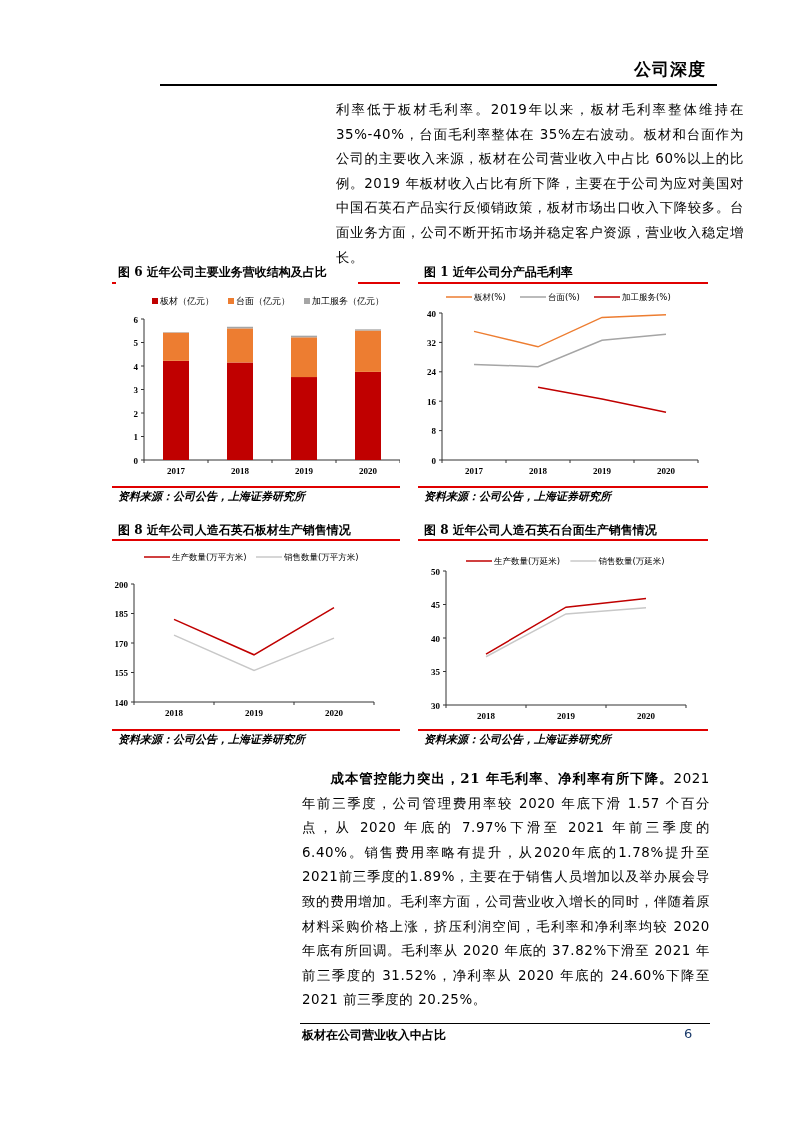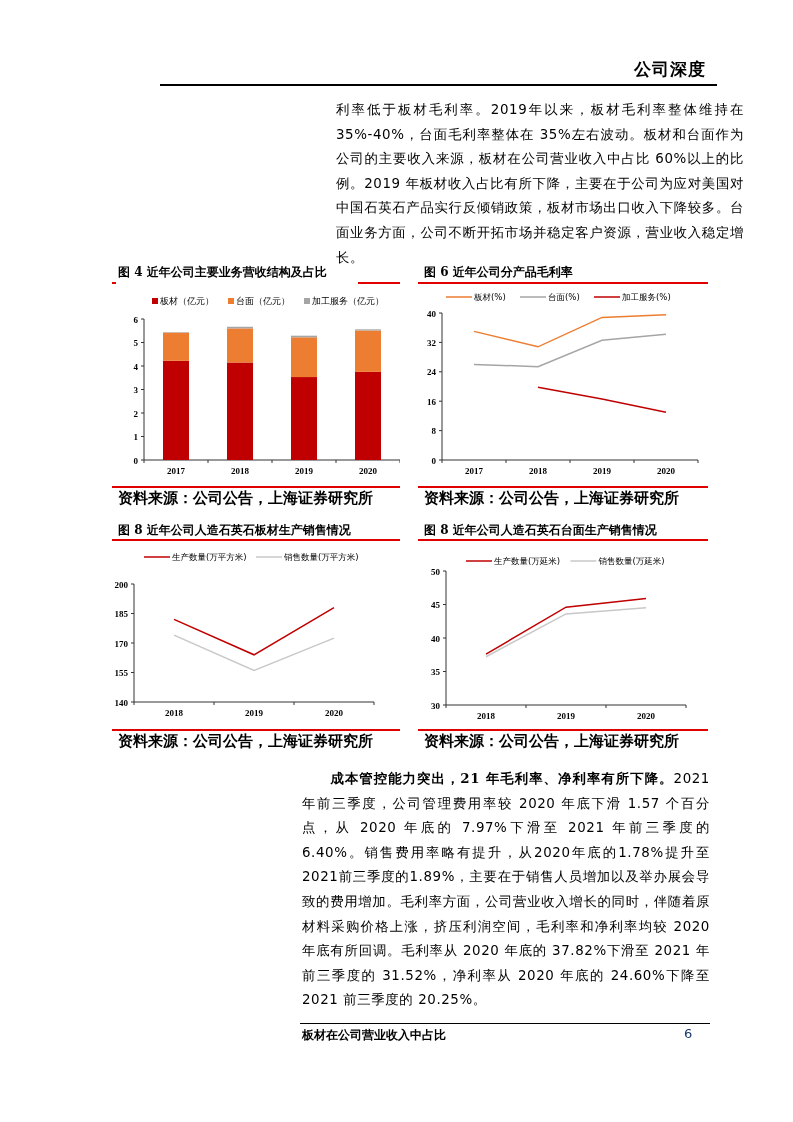--- a/index.html
+++ b/index.html
@@ -8,38 +8,38 @@
   .abs { position:absolute; }
   .header-title { right:87px; top:58px; font-size:17px; font-weight:bold; letter-spacing:1px;
                   font-family:"DejaVu Serif", "Liberation Serif", serif; }
   .header-rule { left:160px; top:84px; width:557px; height:2px; background:#000; }
   .para { left:302px; width:408px; font-size:13.4px; line-height:24.6px; text-align:justify;
           letter-spacing:0.6px; }
   .para p { margin:0; }
   .bold-lead { font-weight:bold; font-family:"DejaVu Serif", "Liberation Serif", serif; }
   .fig-title { font-size:12px; font-weight:bold; font-family:"DejaVu Serif", "Liberation Serif", serif; }
   .red-rule { height:1.5px; background:#e00000; }
-  .source { font-size:15px; font-weight:bold; font-family:"DejaVu Serif", "Liberation Serif", serif; }
+  .source { font-size:11px; font-weight:bold; font-style:italic; font-family:"DejaVu Serif", "Liberation Serif", serif; }
   .footer-rule { left:300px; top:1023px; width:410px; height:1px; background:#000; }
   .footer-note { left:302px; top:1027px; font-size:12px; font-weight:bold; font-family:"DejaVu Serif", "Liberation Serif", serif; }
   .page-num { left:684px; top:1026px; font-size:13px; color:#1a3a6a; }
   svg text { font-family:"Liberation Serif", "DejaVu Serif", serif; }
   svg text.leg { font-family:"DejaVu Sans", "Liberation Sans", sans-serif; }
 </style>
 </head>
 <body>
 
 <div class="abs header-title">公司深度</div>
 <div class="abs header-rule"></div>
 
 <div class="abs para" style="top:98px;margin-left:34px;">
   <p>利率低于板材毛利率。2019年以来，板材毛利率整体维持在35%-40%，台面毛利率整体在 35%左右波动。板材和台面作为公司的主要收入来源，板材在公司营业收入中占比 60%以上的比例。2019 年板材收入占比有所下降，主要在于公司为应对美国对中国石英石产品实行反倾销政策，板材市场出口收入下降较多。台面业务方面，公司不断开拓市场并稳定客户资源，营业收入稳定增长。</p>
 </div>
 
-<div class="abs fig-title" style="left:118px; top:264px;">图 4 近年公司主要业务营收结构及占比</div>
+<div class="abs fig-title" style="left:118px; top:264px;">图 6 近年公司主要业务营收结构及占比</div>
 <div class="abs red-rule" style="left:112px; top:282px; width:4px;"></div>
 <div class="abs red-rule" style="left:358px; top:282px; width:42px;"></div>
 <svg class="abs" id="fig5" style="left:112px; top:288px;" width="288" height="198">
     <line x1="32" y1="31" x2="32" y2="172" stroke="#333" stroke-width="1"></line>
     <line x1="32" y1="172" x2="288" y2="172" stroke="#333" stroke-width="1"></line>
     <line x1="29" y1="172" x2="32" y2="172" stroke="#333" stroke-width="1"></line>
     <text x="26" y="175.5" font-size="9" text-anchor="end" font-weight="bold">0</text>
     <line x1="29" y1="148.5" x2="32" y2="148.5" stroke="#333" stroke-width="1"></line>
     <text x="26" y="152" font-size="9" text-anchor="end" font-weight="bold">1</text>
     <line x1="29" y1="125" x2="32" y2="125" stroke="#333" stroke-width="1"></line>
@@ -76,21 +76,21 @@
     <rect x="179" y="89.04500000000002" width="26" height="82.95499999999998" fill="#c00000"></rect>
     <rect x="179" y="49.33" width="26" height="39.71500000000002" fill="#ed7d31"></rect>
     <rect x="179" y="47.68499999999999" width="26" height="1.6450000000000102" fill="#a5a5a5"></rect>
     <rect x="243" y="83.875" width="26" height="88.125" fill="#c00000"></rect>
     <rect x="243" y="42.514999999999986" width="26" height="41.360000000000014" fill="#ed7d31"></rect>
     <rect x="243" y="41.34" width="26" height="1.174999999999983" fill="#a5a5a5"></rect>
   </svg>
 <div class="abs red-rule" style="left:112px; top:486px; width:288px;"></div>
 <div class="abs source" style="left:118px; top:489px;">资料来源：公司公告，上海证券研究所</div>
 
-<div class="abs fig-title" style="left:424px; top:264px;">图 6 近年公司分产品毛利率</div>
+<div class="abs fig-title" style="left:424px; top:264px;">图 1 近年公司分产品毛利率</div>
 <div class="abs red-rule" style="left:418px; top:282px; width:290px;"></div>
 <svg class="abs" id="fig6" style="left:418px; top:288px;" width="290" height="198">
     <line x1="24" y1="25" x2="24" y2="172" stroke="#333" stroke-width="1"></line>
     <line x1="24" y1="172" x2="280" y2="172" stroke="#333" stroke-width="1"></line>
     <line x1="21" y1="172" x2="24" y2="172" stroke="#333" stroke-width="1"></line>
     <text x="18" y="175.5" font-size="9" text-anchor="end" font-weight="bold">0</text>
     <line x1="21" y1="142.6" x2="24" y2="142.6" stroke="#333" stroke-width="1"></line>
     <text x="18" y="146.1" font-size="9" text-anchor="end" font-weight="bold">8</text>
     <line x1="21" y1="113.19999999999999" x2="24" y2="113.19999999999999" stroke="#333" stroke-width="1"></line>
     <text x="18" y="116.69999999999999" font-size="9" text-anchor="end" font-weight="bold">16</text>

